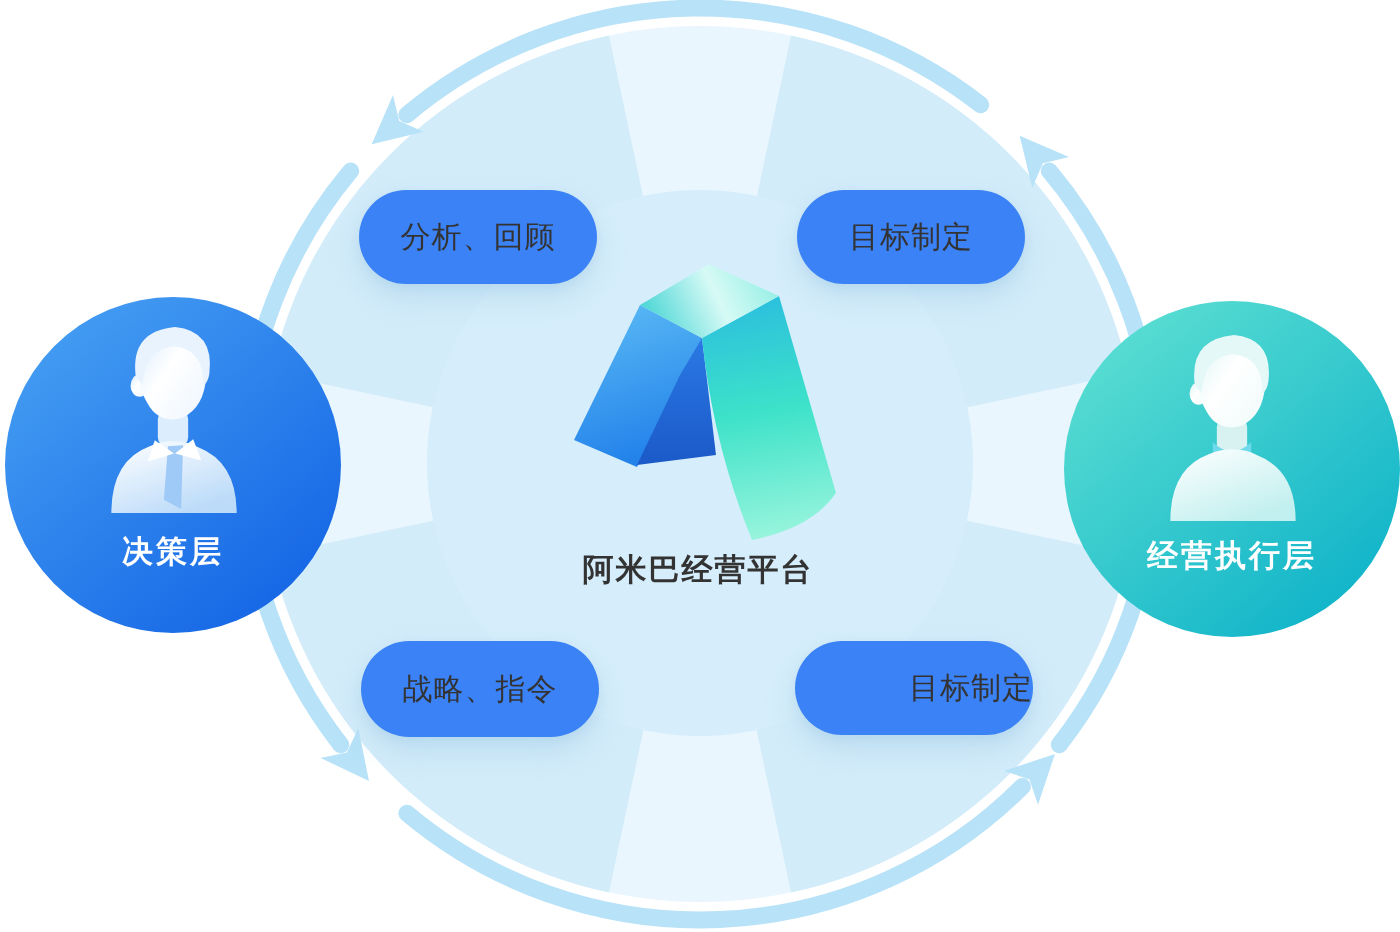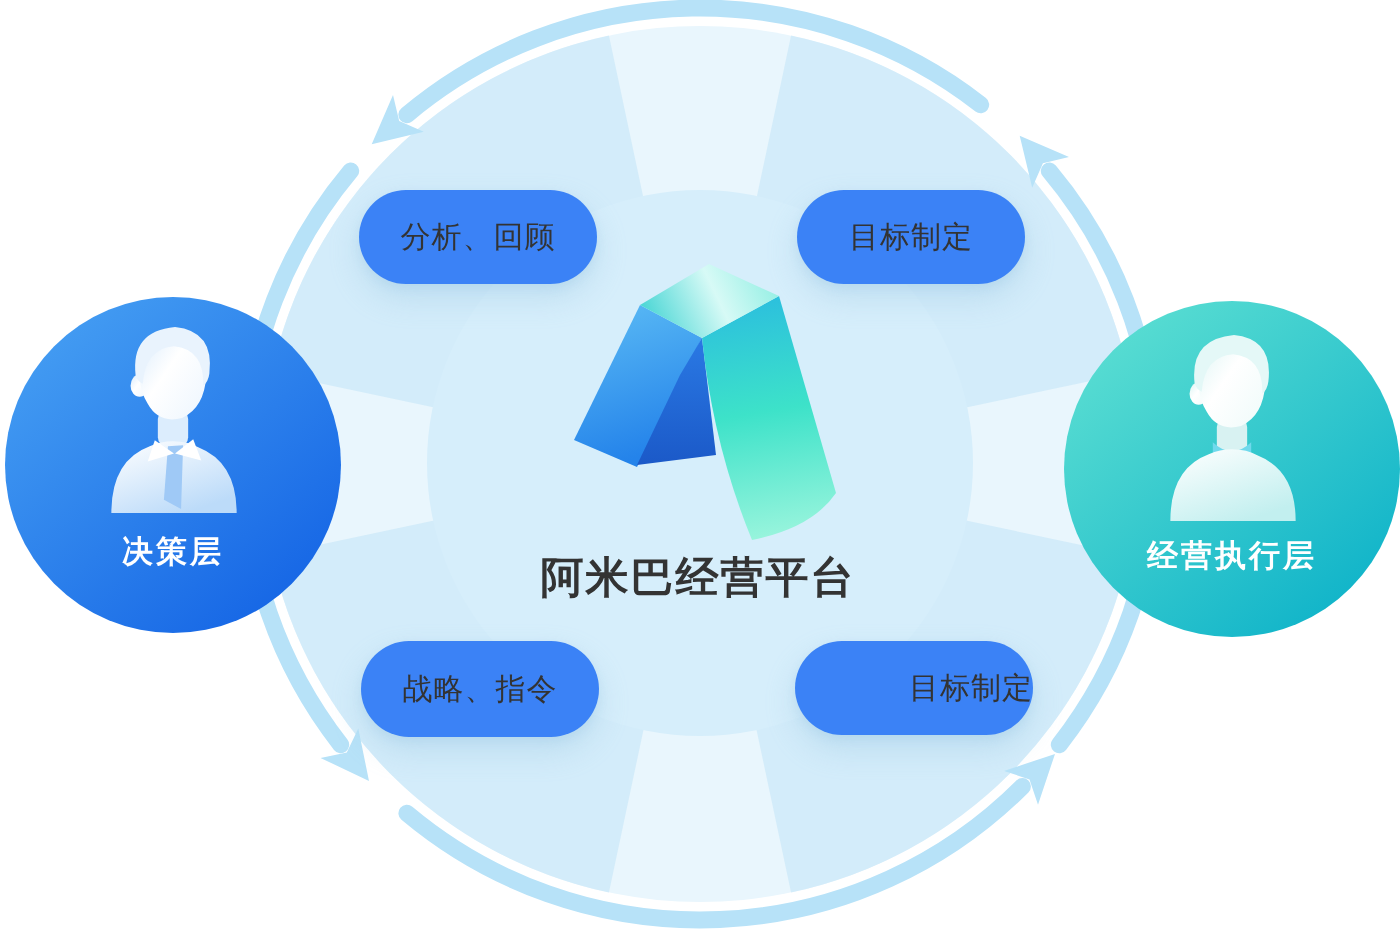--- a/index.html
+++ b/index.html
@@ -12,21 +12,21 @@
   .pill { position:absolute; background:#3b82f6; border-radius:48px;
     display:flex; align-items:center; justify-content:center;
     box-shadow:0 14px 30px rgba(140,190,222,0.32), 0 4px 10px rgba(140,190,222,0.18); }
   .pill span { font-size:30px; font-weight:500; color:#333333; letter-spacing:1px; }
   #pill-1 { left:359px; top:190px; width:238px; height:94px; }
   #pill-2 { left:797px; top:190px; width:228px; height:94px; }
   #pill-3 { left:361px; top:641px; width:238px; height:96px;text-align:center; }
   #pill-4 { left:795px; top:641px; width:238px; height:94px;justify-content:flex-end; }
 
   .center-title { position:absolute; left:448px; top:549px; width:500px;
-    text-align:center; font-size:43px; font-weight:600; color:#333333; letter-spacing:2px; }
+    text-align:center; font-size:31px; font-weight:600; color:#333333; letter-spacing:2px; }
 
   .logo-svg { position:absolute; left:548px; top:248px; width:310px; height:306px; }
 
   .role-circle { position:absolute; border-radius:50%; }
   #role-left  { left:5px;    top:297px; width:336px; height:336px; }
   #role-right { left:1064px; top:301px; width:336px; height:336px; }
   .role-circle svg { position:absolute; left:92px; width:152px; height:192px; }
   #role-left  svg { top:24px; }
   #role-right svg { top:28px; }
   .role-label { position:absolute; left:0; top:234px; width:100%; text-align:center;

